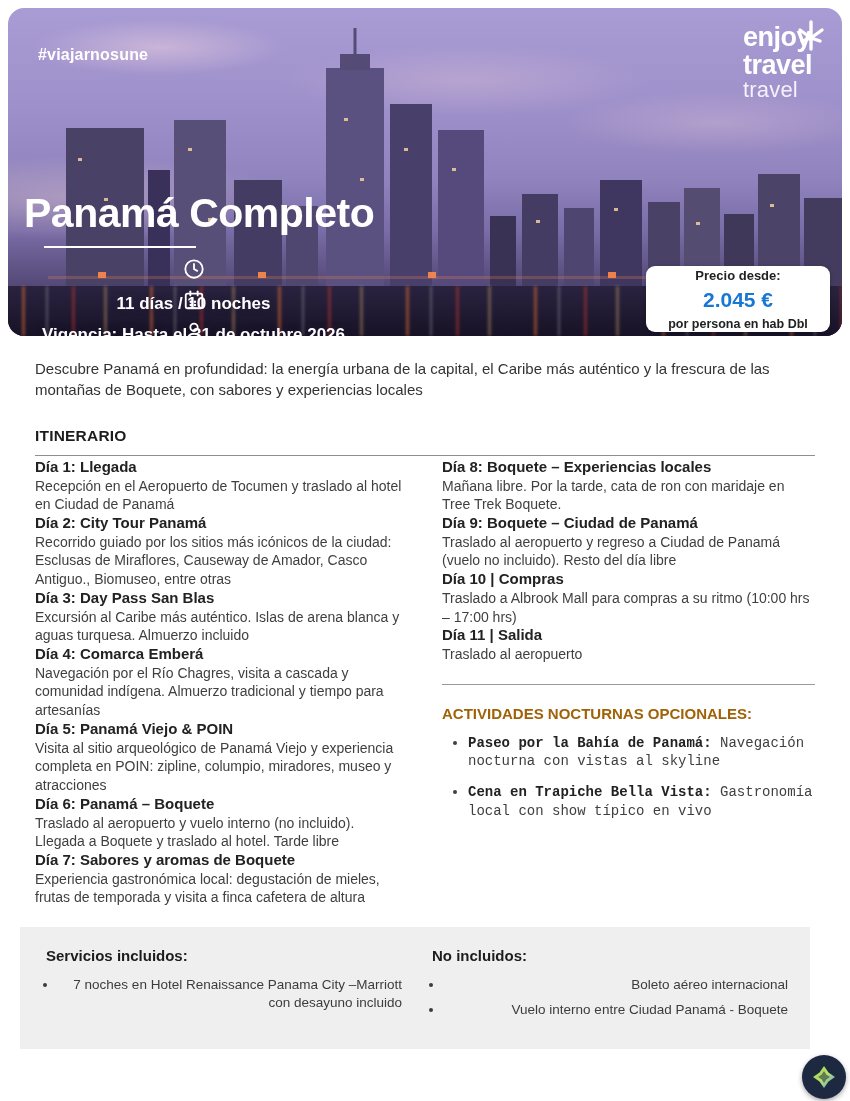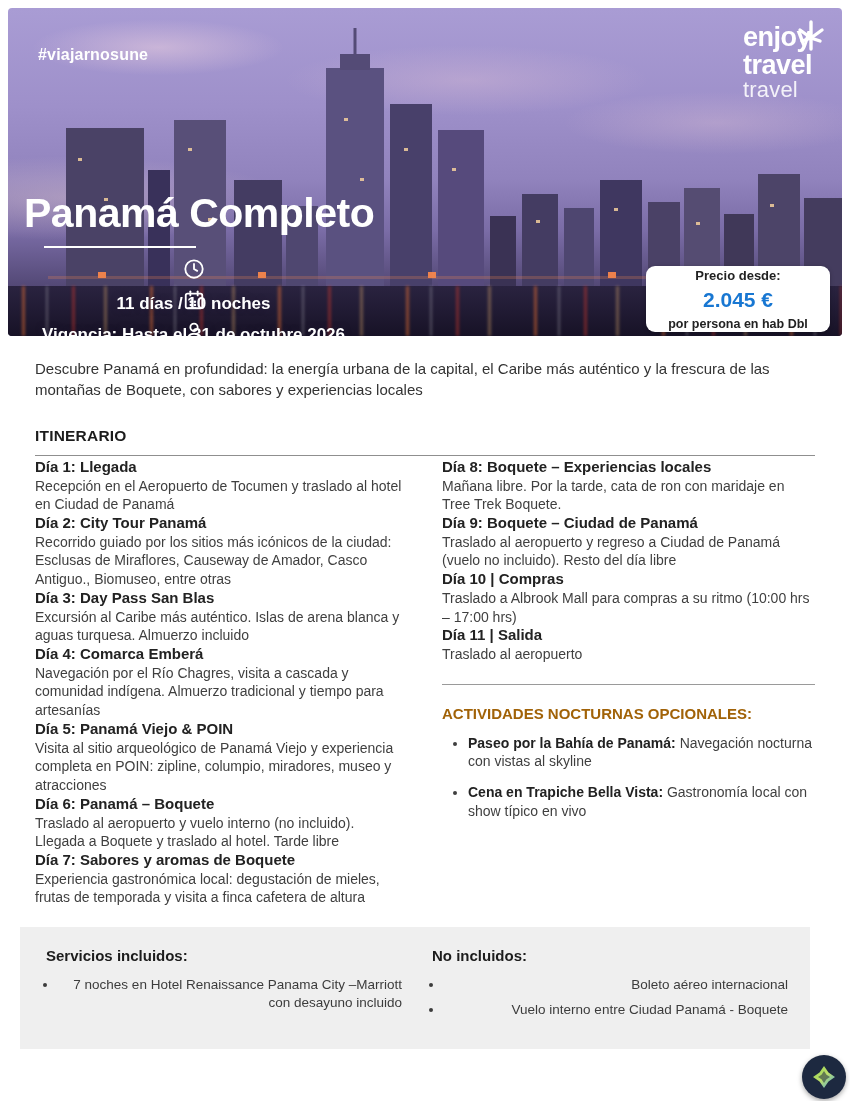--- a/index.html
+++ b/index.html
@@ -1,21 +1,21 @@
 <!DOCTYPE html>
 <html><head>
 <meta charset="utf-8">
 <style>
   * { margin:0; padding:0; box-sizing:border-box; }
   html,body { background:#ffffff; }
   body { font-family:"Liberation Sans", sans-serif; color:#3a3a3a; }
   .page { position:relative; width:850px; height:1101px; background:#fff; overflow:hidden; margin:0 auto; }
 
   
-  .hero { position:absolute; left:8px; top:8px; width:834px; height:328px; border-radius:4px; overflow:hidden;
+  .hero { position:absolute; left:8px; top:8px; width:834px; height:328px; border-radius:16px; overflow:hidden;
           background:linear-gradient(180deg,#a99cd4 0%, #9e90ca 30%, #9183bd 52%, #7a6ca6 68%, #554a78 84%, #2b2444 100%); }
   .hero::before { content:""; position:absolute; inset:0;
       background:
         radial-gradient(180px 40px at 18% 12%, rgba(238,210,224,.5), transparent 70%),
         radial-gradient(260px 50px at 55% 22%, rgba(225,195,215,.35), transparent 70%),
         radial-gradient(220px 45px at 85% 35%, rgba(230,200,215,.3), transparent 70%),
         radial-gradient(300px 60px at 8% 58%, rgba(240,214,210,.35), transparent 70%); }
   .skyline { position:absolute; left:0; bottom:0; width:100%; height:100%; }
   .water { position:absolute; left:0; bottom:0; width:100%; height:50px;
            background:linear-gradient(180deg,#2a2340 0%, #171226 100%); }
@@ -57,21 +57,21 @@
 
   .columns { display:flex; gap:34px; margin-top:2px; }
   .col { flex:1; }
   .day { }
   .day-title { font-size:15px; font-weight:bold; color:#222; margin-bottom:2px; }
   .day-desc { font-size:14px; color:#3f3f3f; line-height:1.33; }
   .col-rule { border:none; border-top:1px solid #9a9a9a; margin-top:20px; }
 
   .night-heading { margin-top:20px; font-size:15px; font-weight:bold; color:#a16207; }
   .night-list { list-style:disc; margin:12px 0 0 26px; }
-  .night-list li { font-size:14px; color:#3f3f3f; line-height:1.33; margin-bottom:12px; }
+  .night-list li { font-size:14px; color:#3f3f3f; line-height:1.33; margin-bottom:12px;font-family:Liberation Mono, monospace; }
   .night-list li b { color:#222; }
 
   
   .services { margin:20px 0 0 -15px; width:790px; background:#efefef; padding:20px 22px 24px 26px; display:flex; gap:30px; }
   .svc-col { flex:1; }
   .svc-title { font-size:15px; font-weight:bold; color:#1c1c1c; margin-bottom:12px; }
   .svc-list { list-style:disc; margin-left:12px;text-align:right; }
   .svc-list li { font-size:13.5px; color:#3c3c3c; line-height:1.3; margin-bottom:7px; }
 
   .corner-badge { position:absolute; right:4px; bottom:2px; width:44px; height:44px; border-radius:50%;

